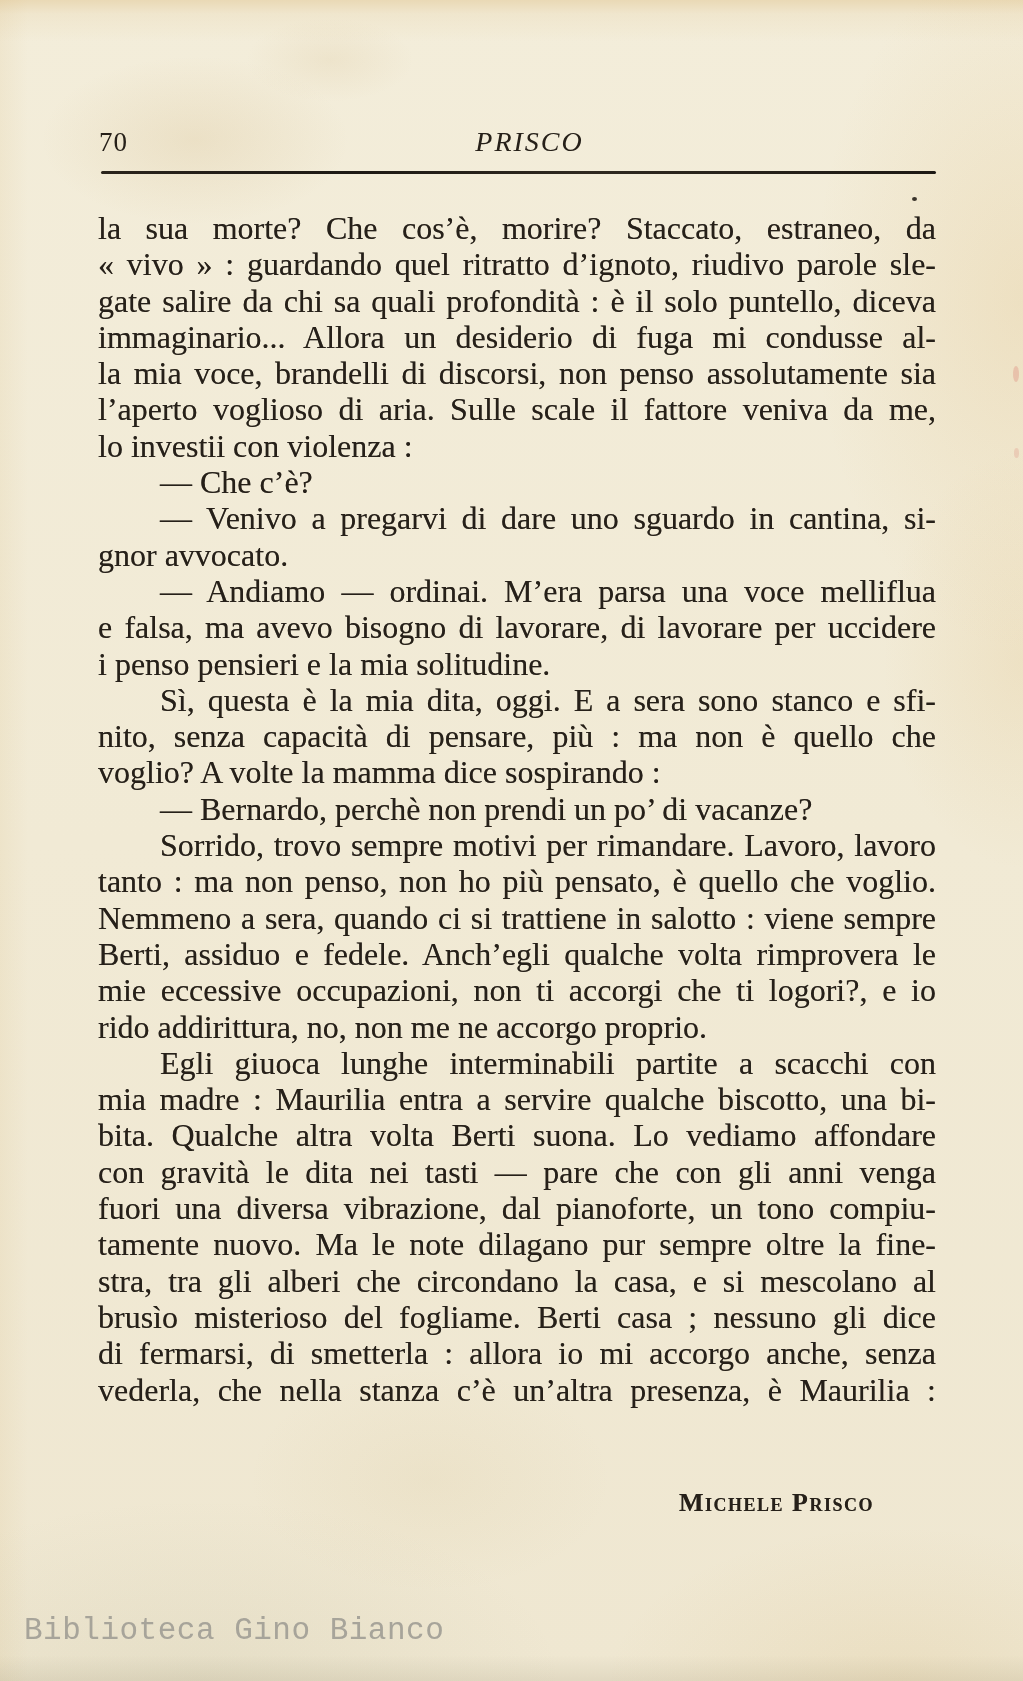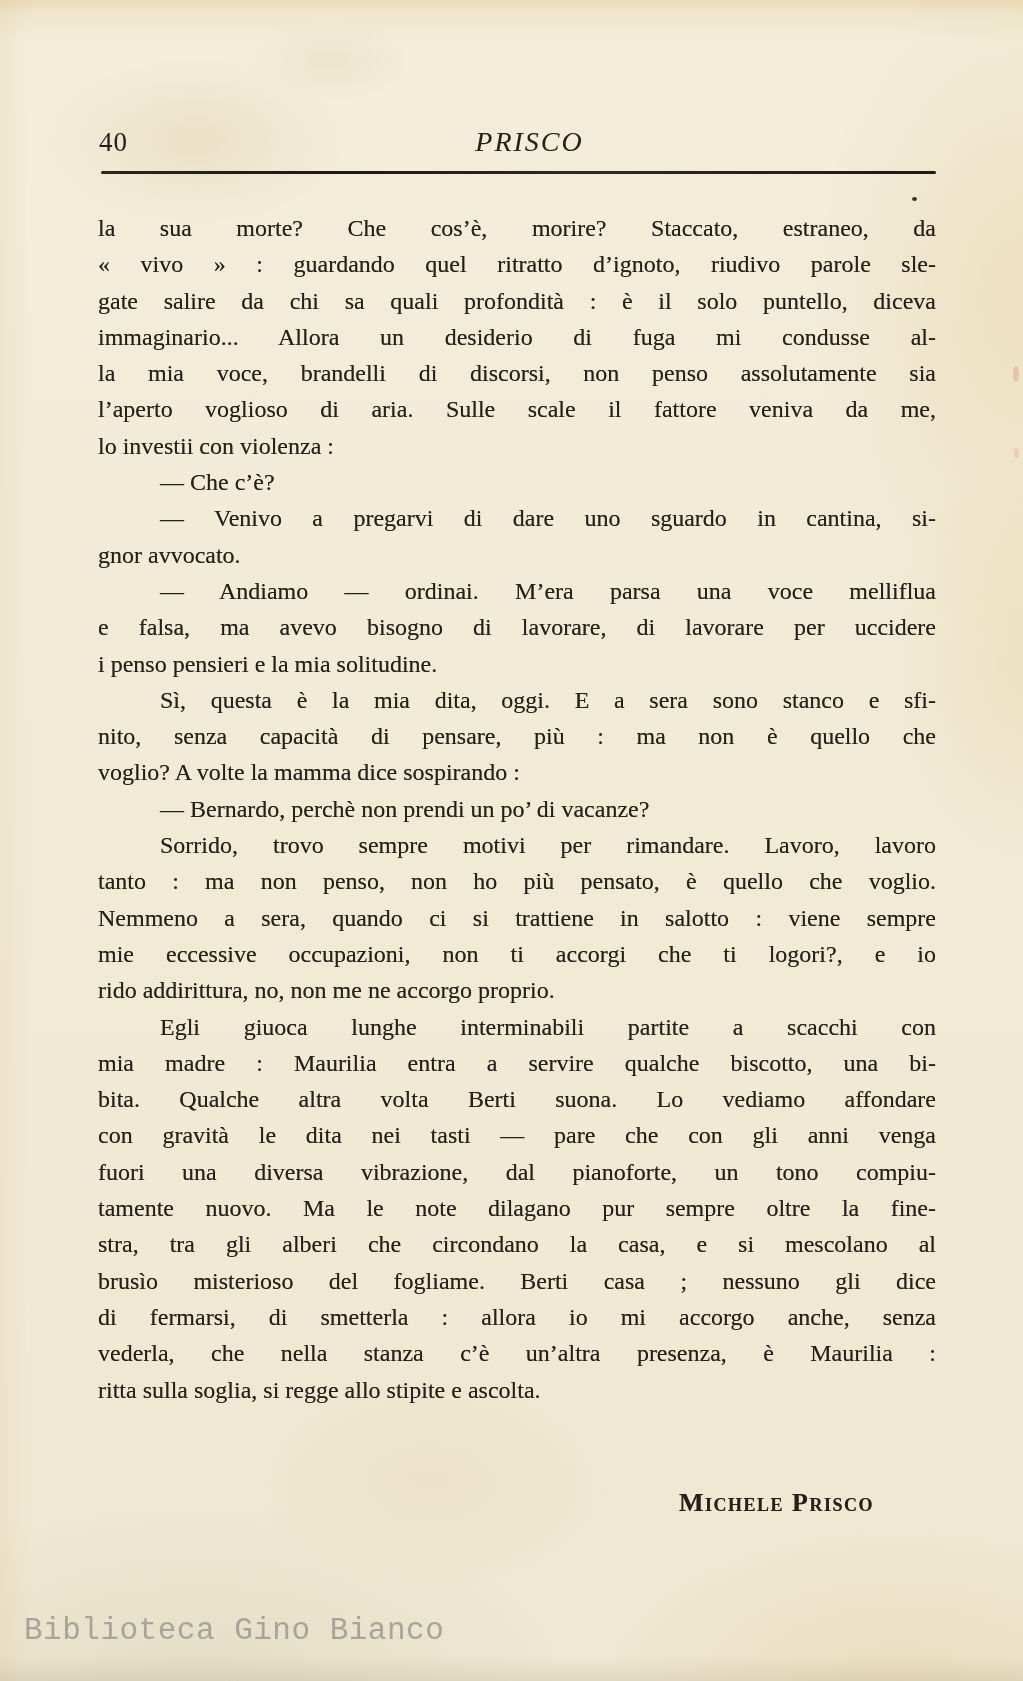--- a/index.html
+++ b/index.html
@@ -32,21 +32,21 @@
     text-align:center;font-style:italic;font-size:28px;letter-spacing:2px;
     transform:translateX(18px);
   }
   .rule{
     position:absolute;left:101px;top:171px;width:835px;height:3px;
     background:linear-gradient(90deg,#2a241c,#1d1914 30%,#2f2920 58%,#1d1914 100%);
     border-radius:2px;
   }
   .text{
     position:absolute;left:98px;top:210px;width:838px;
-    font-size:24px;line-height:36.3px;
+    font-size:32px;line-height:36.3px;
     text-shadow:0 0 0.5px rgba(38,32,25,0.55);
   }
   .line{height:36.3px;overflow:hidden;}
   .line.justify{text-align:justify;}
   .line.justify::after{content:"";display:inline-block;width:100%;height:0;}
   .line.indent{text-indent:62px;}
   .signature{
     position:absolute;top:1488px;right:149px;
     font-variant:small-caps;font-size:26px;letter-spacing:1.5px;
     text-shadow:0 0 0.5px rgba(38,32,25,0.55);
@@ -64,21 +64,21 @@
 </style>
 </head>
 <body>
 
 <div class="page">
   <div class="speck s1"></div>
   <div class="speck s2"></div>
   <div class="speck s3"></div>
 
   <header>
-    <span class="pagenum">40</span>
+    <span class="pagenum">70</span>
     <span class="title">PRISCO</span>
     <div class="rule"></div>
   </header>
 
   <main class="text" id="body-text">
       <div class="line justify">la sua morte? Che cos’è, morire? Staccato, estraneo, da</div>
       <div class="line justify">« vivo » : guardando quel ritratto d’ignoto, riudivo parole sle-</div>
       <div class="line justify">gate salire da chi sa quali profondità : è il solo puntello, diceva</div>
       <div class="line justify">immaginario... Allora un desiderio di fuga mi condusse al-</div>
       <div class="line justify">la mia voce, brandelli di discorsi, non penso assolutamente sia</div>
@@ -90,30 +90,30 @@
       <div class="line justify indent">— Andiamo — ordinai. M’era parsa una voce melliflua</div>
       <div class="line justify">e falsa, ma avevo bisogno di lavorare, di lavorare per uccidere</div>
       <div class="line">i penso pensieri e la mia solitudine.</div>
       <div class="line justify indent">Sì, questa è la mia dita, oggi. E a sera sono stanco e sfi-</div>
       <div class="line justify">nito, senza capacità di pensare, più : ma non è quello che</div>
       <div class="line">voglio? A volte la mamma dice sospirando :</div>
       <div class="line indent">— Bernardo, perchè non prendi un po’ di vacanze?</div>
       <div class="line justify indent">Sorrido, trovo sempre motivi per rimandare. Lavoro, lavoro</div>
       <div class="line justify">tanto : ma non penso, non ho più pensato, è quello che voglio.</div>
       <div class="line justify">Nemmeno a sera, quando ci si trattiene in salotto : viene sempre</div>
+      <div class="line justify">Berti, assiduo e fedele. Anch’egli qualche volta rimprovera le</div>
       <div class="line justify">mie eccessive occupazioni, non ti accorgi che ti logori?, e io</div>
       <div class="line">rido addirittura, no, non me ne accorgo proprio.</div>
       <div class="line justify indent">Egli giuoca lunghe interminabili partite a scacchi con</div>
       <div class="line justify">mia madre : Maurilia entra a servire qualche biscotto, una bi-</div>
       <div class="line justify">bita. Qualche altra volta Berti suona. Lo vediamo affondare</div>
       <div class="line justify">con gravità le dita nei tasti — pare che con gli anni venga</div>
       <div class="line justify">fuori una diversa vibrazione, dal pianoforte, un tono compiu-</div>
       <div class="line justify">tamente nuovo. Ma le note dilagano pur sempre oltre la fine-</div>
       <div class="line justify">stra, tra gli alberi che circondano la casa, e si mescolano al</div>
       <div class="line justify">brusìo misterioso del fogliame. Berti casa ; nessuno gli dice</div>
       <div class="line justify">di fermarsi, di smetterla : allora io mi accorgo anche, senza</div>
       <div class="line justify">vederla, che nella stanza c’è un’altra presenza, è Maurilia :</div>
-      <div class="line">ritta sulla soglia, si regge allo stipite e ascolta.</div>
     </main>
 
   <div class="signature">Michele Prisco</div>
   <div class="watermark">Biblioteca Gino Bianco</div>
 </div>
 
 </body></html>

